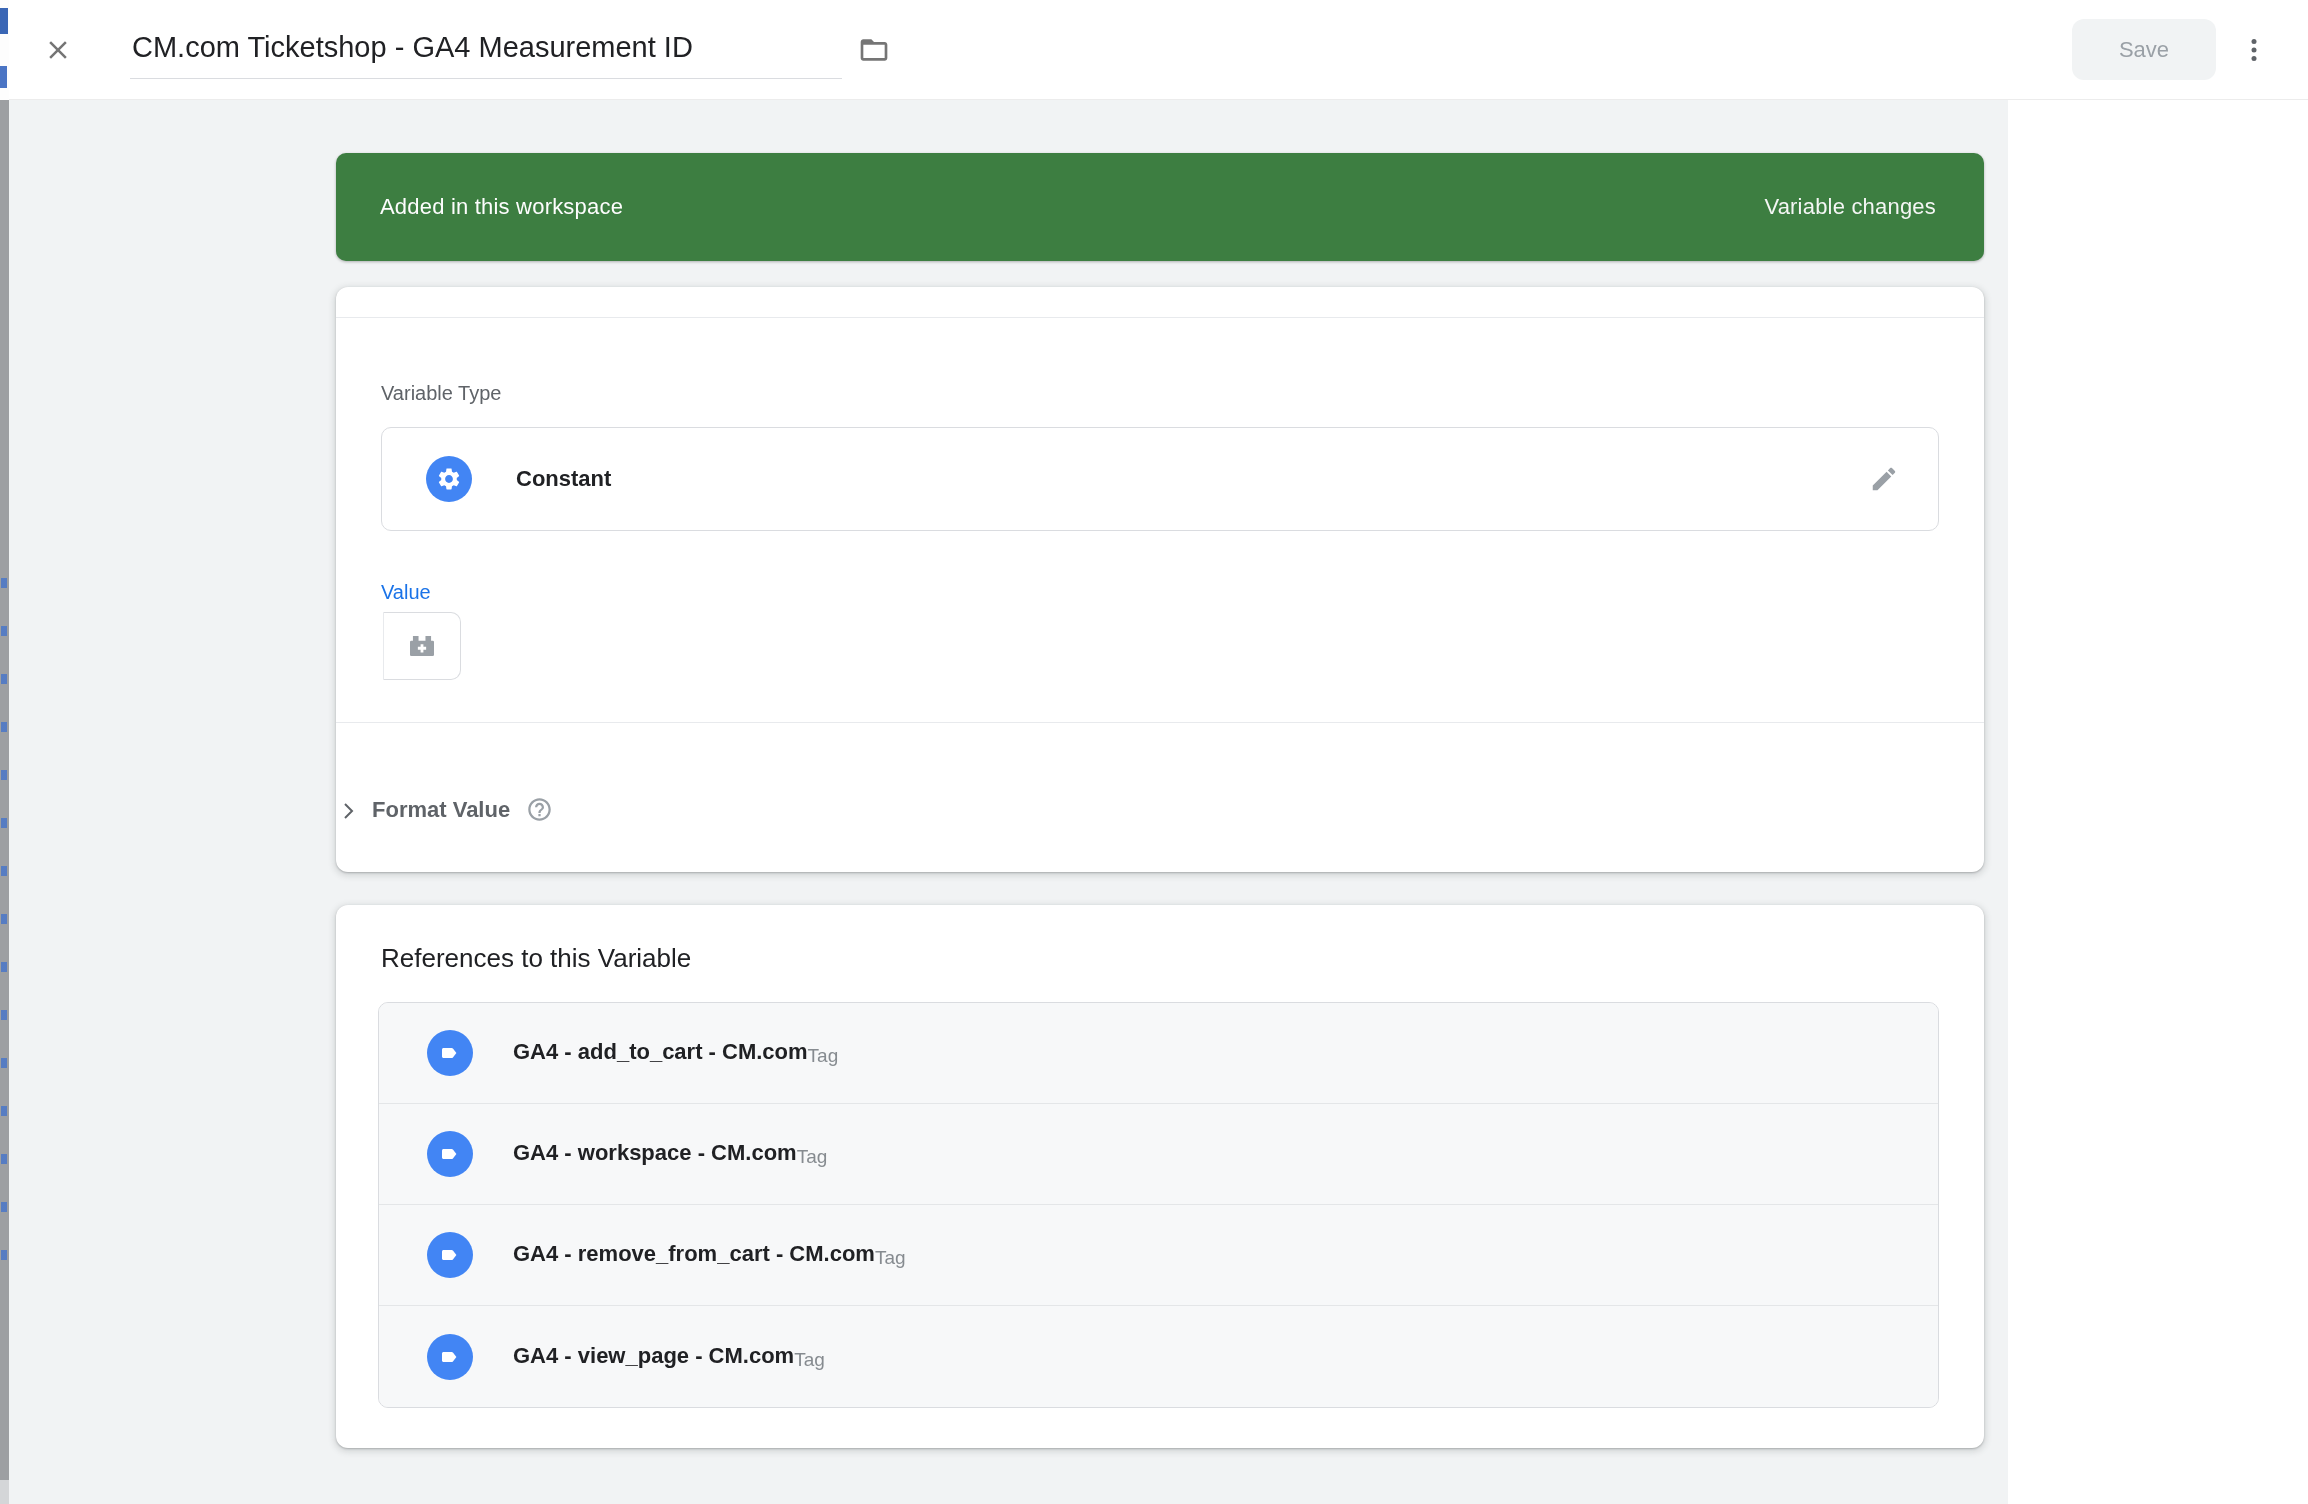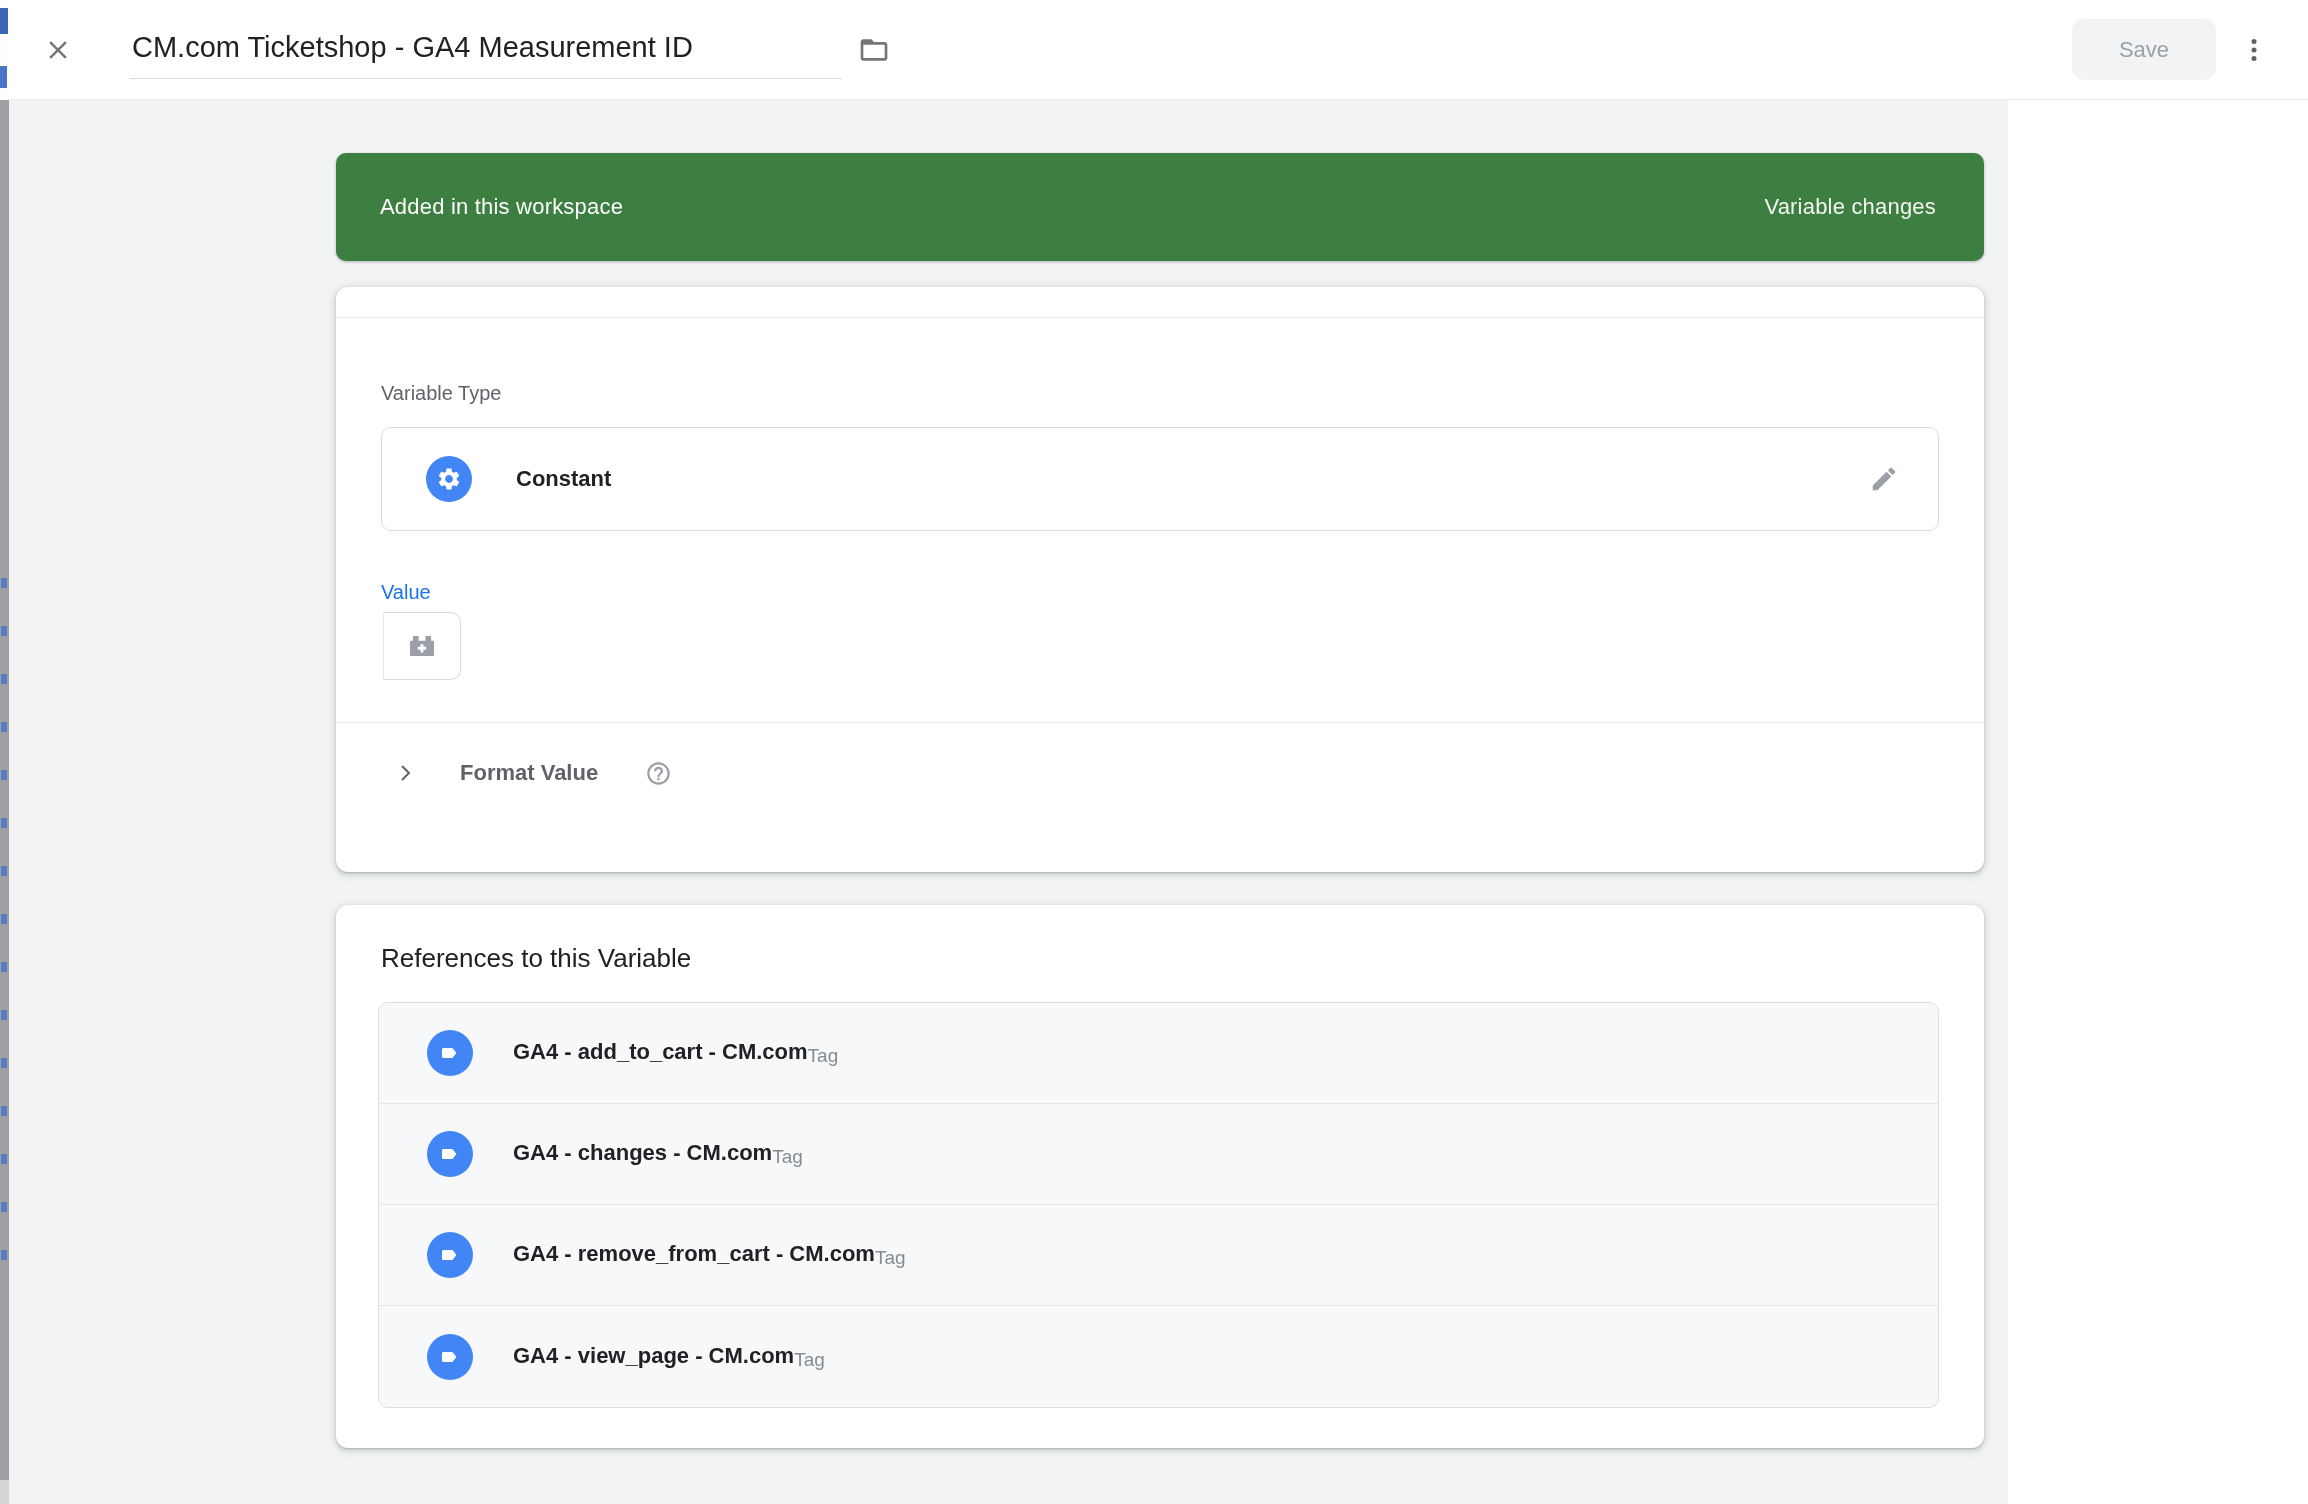--- a/index.html
+++ b/index.html
@@ -102,21 +102,21 @@
   @keyframes blink { 50% { opacity: 0; } }
   .var-picker {
     width: 78px; height: 68px; margin-left: 2px;
     border: 1px solid #dadce0; border-left-color: #e8eaed;
     border-radius: 0 10px 10px 0; background: #fff; cursor: pointer;
     display: flex; align-items: center; justify-content: center;
   }
 
   .format-divider { margin-top: 42px; border-bottom: 1px solid #e8eaed; }
   .format-row {
-    height: 100px; display: flex; align-items: center; padding-left: 57px; cursor: pointer; gap: 31px;
+    height: 100px; display: flex; align-items: flex-end; cursor: pointer;
   }
   .format-label { margin-left: 12px; font-size: 22px; font-weight: 700; color: #5f6368; }
   .format-help { margin-left: 16px; display: flex; align-items: center; }
 
   .ref-list {
     margin: 28px 45px 0 42px; border: 1px solid #dadce0; border-radius: 10px;
     overflow: hidden; background: #f7f8f9;
   }
   .ref-row {
     height: 101px; display: flex; align-items: center; padding-left: 48px;
@@ -262,21 +262,21 @@
         </span>
       </div>
 
       <div class="ref-row">
         <span class="circle-icon">
           <svg width="24" height="24" viewBox="0 0 24 24" fill="#ffffff">
             <path d="M5.5 7h8.1c.5 0 .97.22 1.3.6l3.5 4.4-3.5 4.4c-.33.38-.8.6-1.3.6H5.5C4.67 17 4 16.33 4 15.5v-7C4 7.67 4.67 7 5.5 7z"></path>
           </svg>
         </span>
         <span class="ref-text">
-          <span class="ref-name">GA4 - changes - CM.com</span>
+          <span class="ref-name">GA4 - workspace - CM.com</span>
           <span class="ref-type">Tag</span>
         </span>
       </div>
 
       <div class="ref-row">
         <span class="circle-icon">
           <svg width="24" height="24" viewBox="0 0 24 24" fill="#ffffff">
             <path d="M5.5 7h8.1c.5 0 .97.22 1.3.6l3.5 4.4-3.5 4.4c-.33.38-.8.6-1.3.6H5.5C4.67 17 4 16.33 4 15.5v-7C4 7.67 4.67 7 5.5 7z"></path>
           </svg>
         </span>

